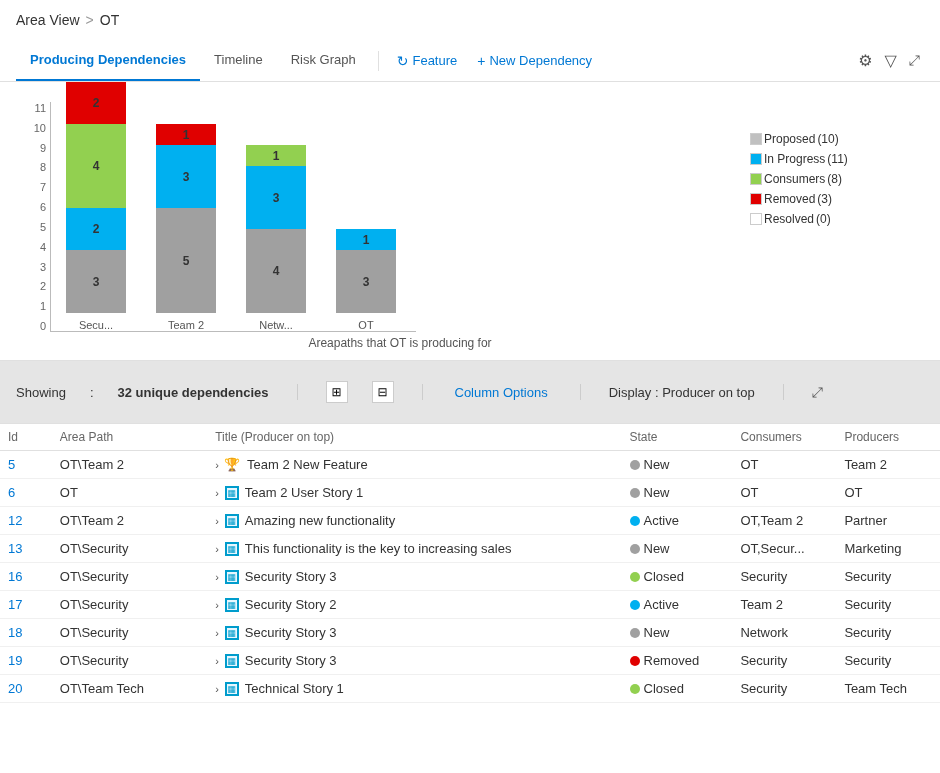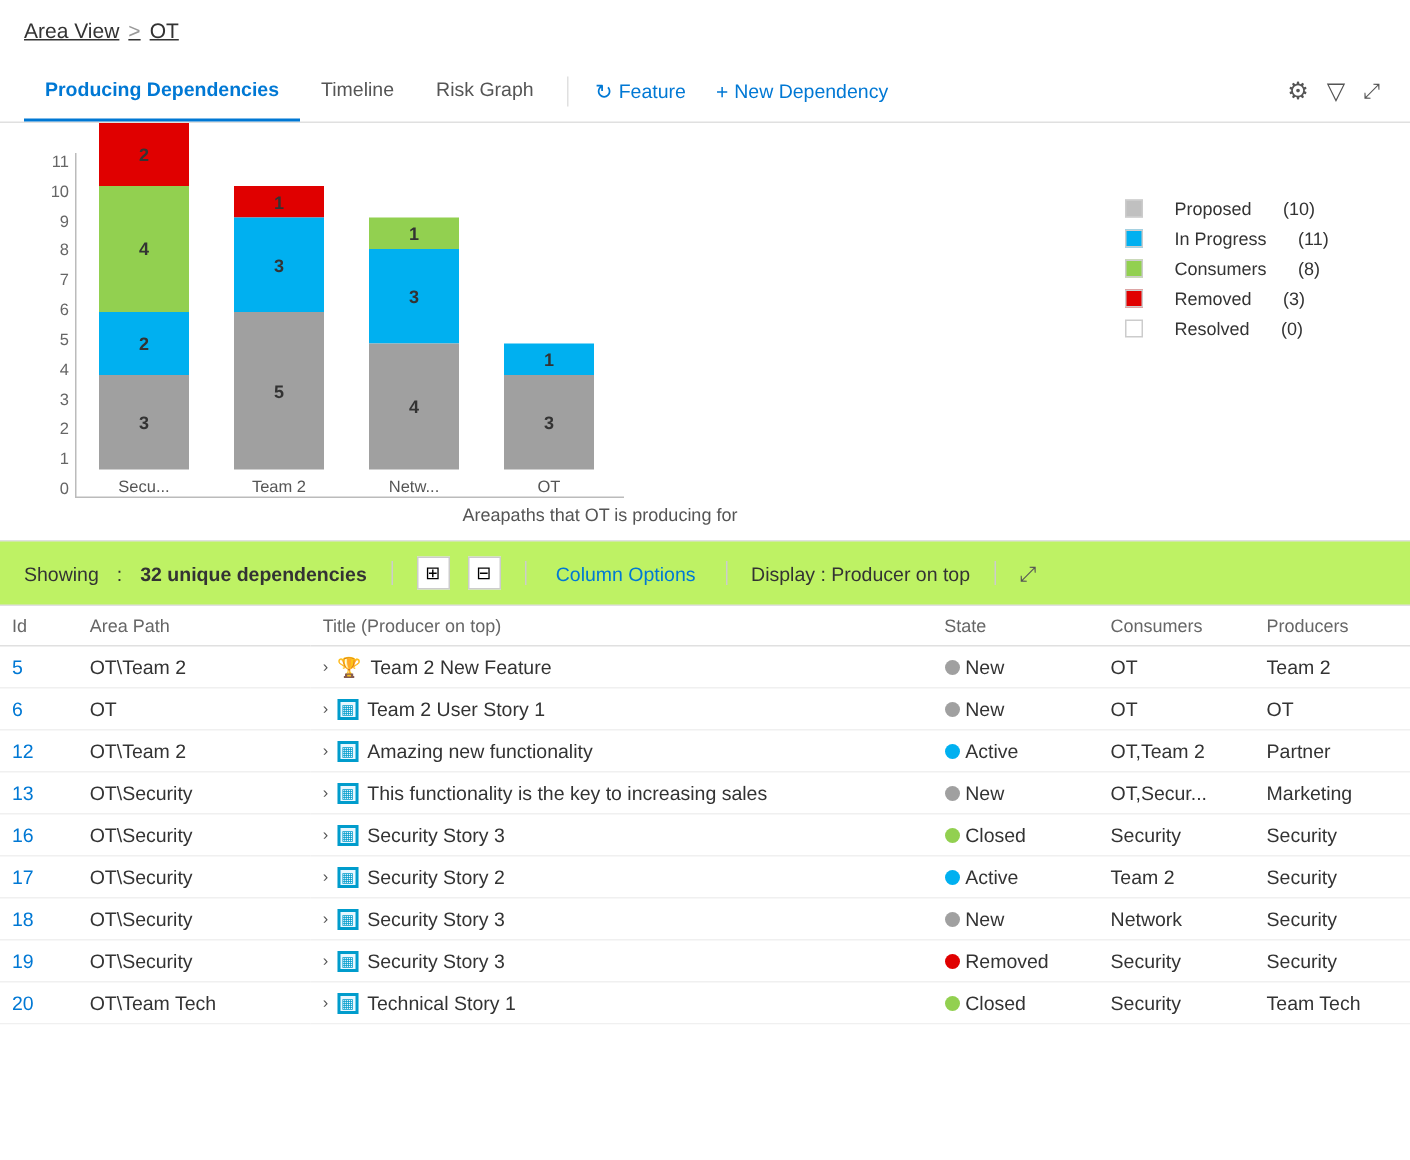--- a/index.html
+++ b/index.html
@@ -1,44 +1,44 @@
 <!DOCTYPE html>
 <html><head>
   <meta charset="utf-8">
   <style>
     * { box-sizing: border-box; margin: 0; padding: 0; }
     body { font-family: 'Segoe UI', Arial, sans-serif; font-size: 13px; color: #333; background: #fff; width: 940px; }
 
     
-    .breadcrumb { display: flex; align-items: center; padding: 12px 16px; font-size: 14px; color: #333; text-decoration: underline; }
+    .breadcrumb { display: flex; align-items: center; padding: 12px 16px; font-size: 14px; color: #333; }
     .breadcrumb-sep { margin: 0 6px; color: #999; }
 
     
     .tabs { display: flex; align-items: center; border-bottom: 1px solid #e0e0e0; padding: 0 16px; }
     .tab { padding: 12px 14px; cursor: pointer; color: #555; font-size: 13px; border-bottom: 2px solid transparent; white-space: nowrap; }
     .tab.active { color: #0078d4; border-bottom: 2px solid #0078d4; font-weight: 600; }
     .tab-divider { width: 1px; height: 20px; background: #e0e0e0; margin: 0 8px; }
     .tab-action-btn { display: flex; align-items: center; gap: 4px; padding: 8px 10px; cursor: pointer; color: #0078d4; font-size: 13px; background: none; border: none; }
     .toolbar-icons { margin-left: auto; display: flex; gap: 12px; align-items: center; padding-right: 4px; }
     .toolbar-icon { cursor: pointer; color: #555; font-size: 16px; }
 
     
     .chart-container { display: flex; padding: 20px 30px 10px 20px; align-items: flex-start; }
     .chart-area { flex: 1; position: relative; }
     .chart-legend { min-width: 160px; padding-top: 30px; font-size: 12px; }
-    .legend-item { display: flex; align-items: center; gap: 21px; margin-bottom: 6px; }
+    .legend-item { display: flex; align-items: center; gap: 2px; margin-bottom: 6px; }
     .legend-color { width: 12px; height: 12px; display: inline-block; border: 1px solid #ccc; }
     .bar-group { display: flex; flex-direction: column; align-items: center; }
     .bar { width: 60px; display: flex; flex-direction: column; justify-content: flex-end; }
     .bar-segment { width: 100%; display: flex; align-items: center; justify-content: center; font-size: 12px; font-weight: 600; color: #333; }
     .bar-label { margin-top: 6px; font-size: 11px; color: #555; text-align: center; }
     .chart-x-label { text-align: center; font-size: 12px; color: #555; margin-top: 4px; }
 
     
-    .table-header { display: flex; align-items: center; padding: 10px 16px; border-top: 1px solid #e0e0e0; border-bottom: 1px solid #e0e0e0; background: #bef264; gap: 12px; }
+    .table-header { display: flex; align-items: center; padding: 20px 16px; border-top: 1px solid #e0e0e0; border-bottom: 1px solid #e0e0e0; background: #e5e5e5; gap: 24px; }
     .showing-count { font-weight: 700; }
     .divider-v { width: 1px; height: 16px; background: #ccc; margin: 0 4px; }
     .tbl-btn { display: flex; align-items: center; justify-content: center; width: 22px; height: 22px; border: 1px solid #ccc; background: #fff; cursor: pointer; font-size: 12px; }
     .col-options-btn { background: none; border: none; cursor: pointer; color: #0078d4; font-size: 13px; padding: 2px 4px; }
     .display-text { font-size: 13px; color: #333; }
     .expand-icon { font-size: 14px; cursor: pointer; color: #555; }
 
     
     .data-table { width: 100%; border-collapse: collapse; }
     .data-table th { text-align: left; padding: 6px 8px; font-size: 12px; color: #666; font-weight: normal; border-bottom: 1px solid #e0e0e0; }

